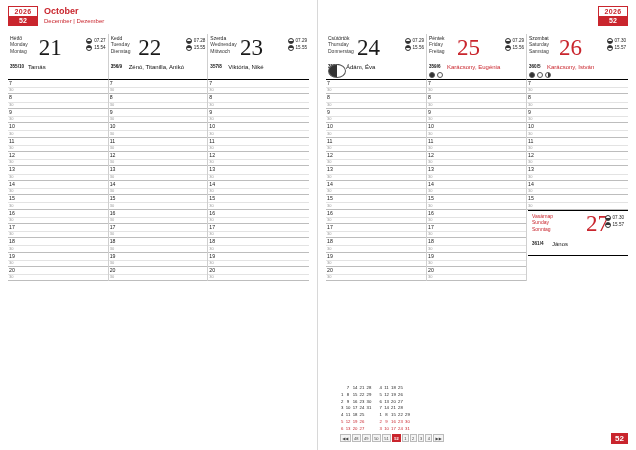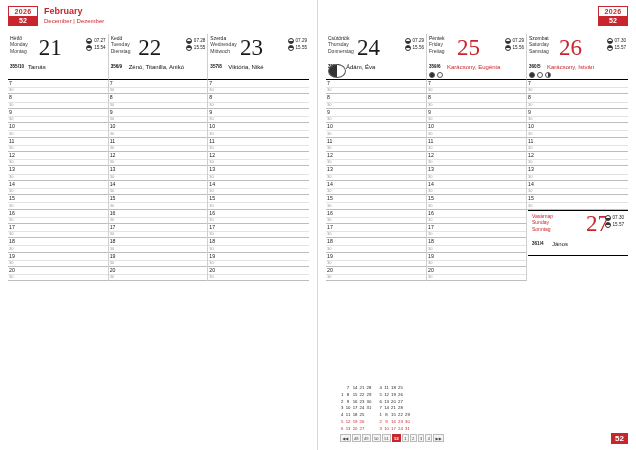--- a/index.html
+++ b/index.html
@@ -217,21 +217,21 @@
 <div class="page">
 
   <div class="half left">
 
     <div class="topbar">
       <div class="yearbox">
         <div class="yr">2026</div>
         <div class="wk">52</div>
       </div>
       <div>
-        <div class="monthtitle">February</div>
+        <div class="monthtitle">October</div>
         <div class="monthsub">December | Dezember</div>
       </div>
     </div>
 
     <div class="dayheads">
 
       <div class="dayhead" style="width:100px">
         <div class="names">
           <div class="hu">Hétfő</div>
           <div>Monday</div>

